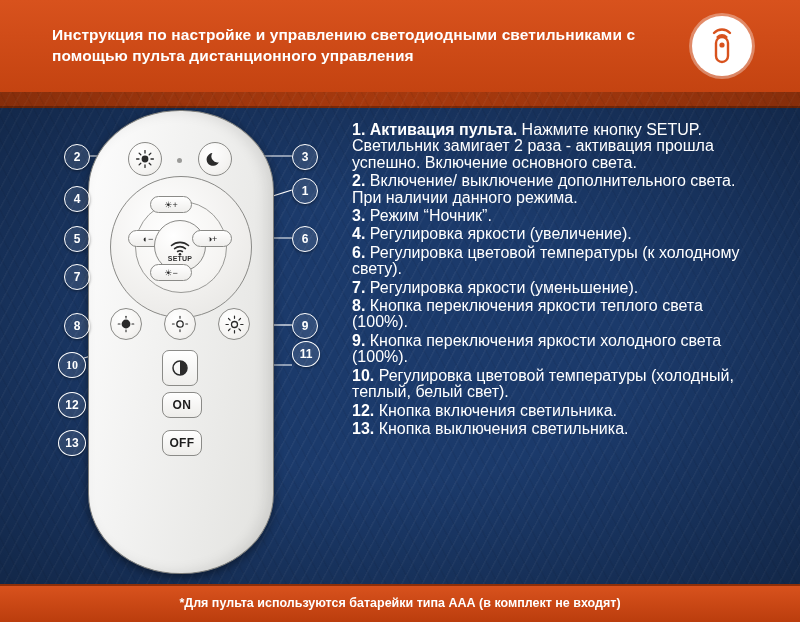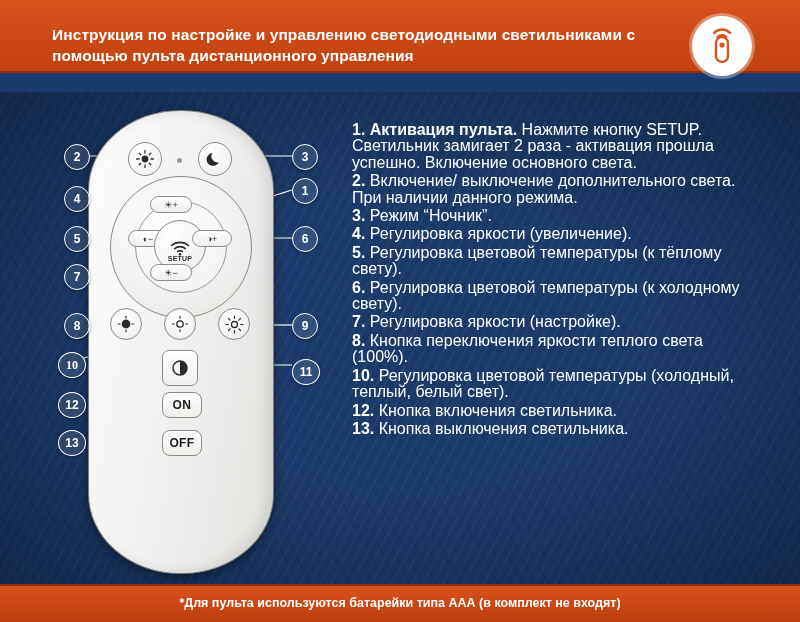--- a/index.html
+++ b/index.html
@@ -16,21 +16,21 @@
     height: 622px;
     overflow: hidden;
     background: #1b3a6b;
   }
 
   
   .header {
     position: absolute;
     left: 0; top: 0;
     width: 800px;
-    height: 73px;
+    height: 108px;
     background: linear-gradient(180deg, #d8521d 0%, #c1410f 100%);
     box-sizing: border-box;
     border-bottom: 2px solid #8e2f08;
   }
   .header-title {
     position: absolute;
     left: 52px;
     top: 24px;
     width: 600px;
     color: #ffffff;
@@ -378,49 +378,49 @@
   <div class="callout" style="left:64px;  top:144px;">2</div>
   <div class="callout" style="left:292px; top:144px;">3</div>
   <div class="callout" style="left:64px;  top:186px;">4</div>
   <div class="callout" style="left:292px; top:178px;">1</div>
   <div class="callout" style="left:64px;  top:226px;">5</div>
   <div class="callout" style="left:292px; top:226px;">6</div>
   <div class="callout" style="left:64px;  top:264px;">7</div>
   <div class="callout" style="left:64px;  top:313px;">8</div>
   <div class="callout" style="left:292px; top:313px;">9</div>
   <div class="callout" style="left:58px;  top:352px;width:26px;font-family:Liberation Serif, serif;">10</div>
-  <div class="callout" style="left:292px; top:359px;width:26px;">11</div>
+  <div class="callout" style="left:292px; top:341px;width:26px;">11</div>
   <div class="callout" style="left:58px;  top:392px;width:26px;">12</div>
   <div class="callout" style="left:58px;  top:430px;width:26px;">13</div>
 
   <div class="panel">
     <p>
       <span class="num">1.</span>
       <span class="strong">Активация пульта.</span><span> Нажмите кнопку SETUP. Светильник замигает 2 раза - активация прошла успешно. Включение основного света.</span>
     </p>
     <p>
       <span class="num">2.</span><span> Включение/ выключение дополнительного света. При наличии данного режима.</span>
     </p>
     <p>
       <span class="num">3.</span><span> Режим “Ночник”.</span>
     </p>
     <p>
       <span class="num">4.</span><span> Регулировка яркости (увеличение).</span>
     </p>
     <p>
-      <span class="num">5.</span><span> Регулировка цветовой температуры (к тёплому свету).</span>
-    </p>
-    <p>
       <span class="num">6.</span><span> Регулировка цветовой температуры (к холодному свету).</span>
     </p>
     <p>
-      <span class="num">7.</span><span> Регулировка яркости (настройке).</span>
+      <span class="num">7.</span><span> Регулировка яркости (уменьшение).</span>
     </p>
     <p>
       <span class="num">8.</span><span> Кнопка переключения яркости теплого света (100%).</span>
+    </p>
+    <p>
+      <span class="num">9.</span><span> Кнопка переключения яркости холодного света (100%).</span>
     </p>
     <p>
       <span class="num">10.</span><span> Регулировка цветовой температуры (холодный, теплый, белый свет).</span>
     </p>
     <p>
       <span class="num">12.</span><span> Кнопка включения светильника.</span>
     </p>
     <p>
       <span class="num">13.</span><span> Кнопка выключения светильника.</span>
     </p>

